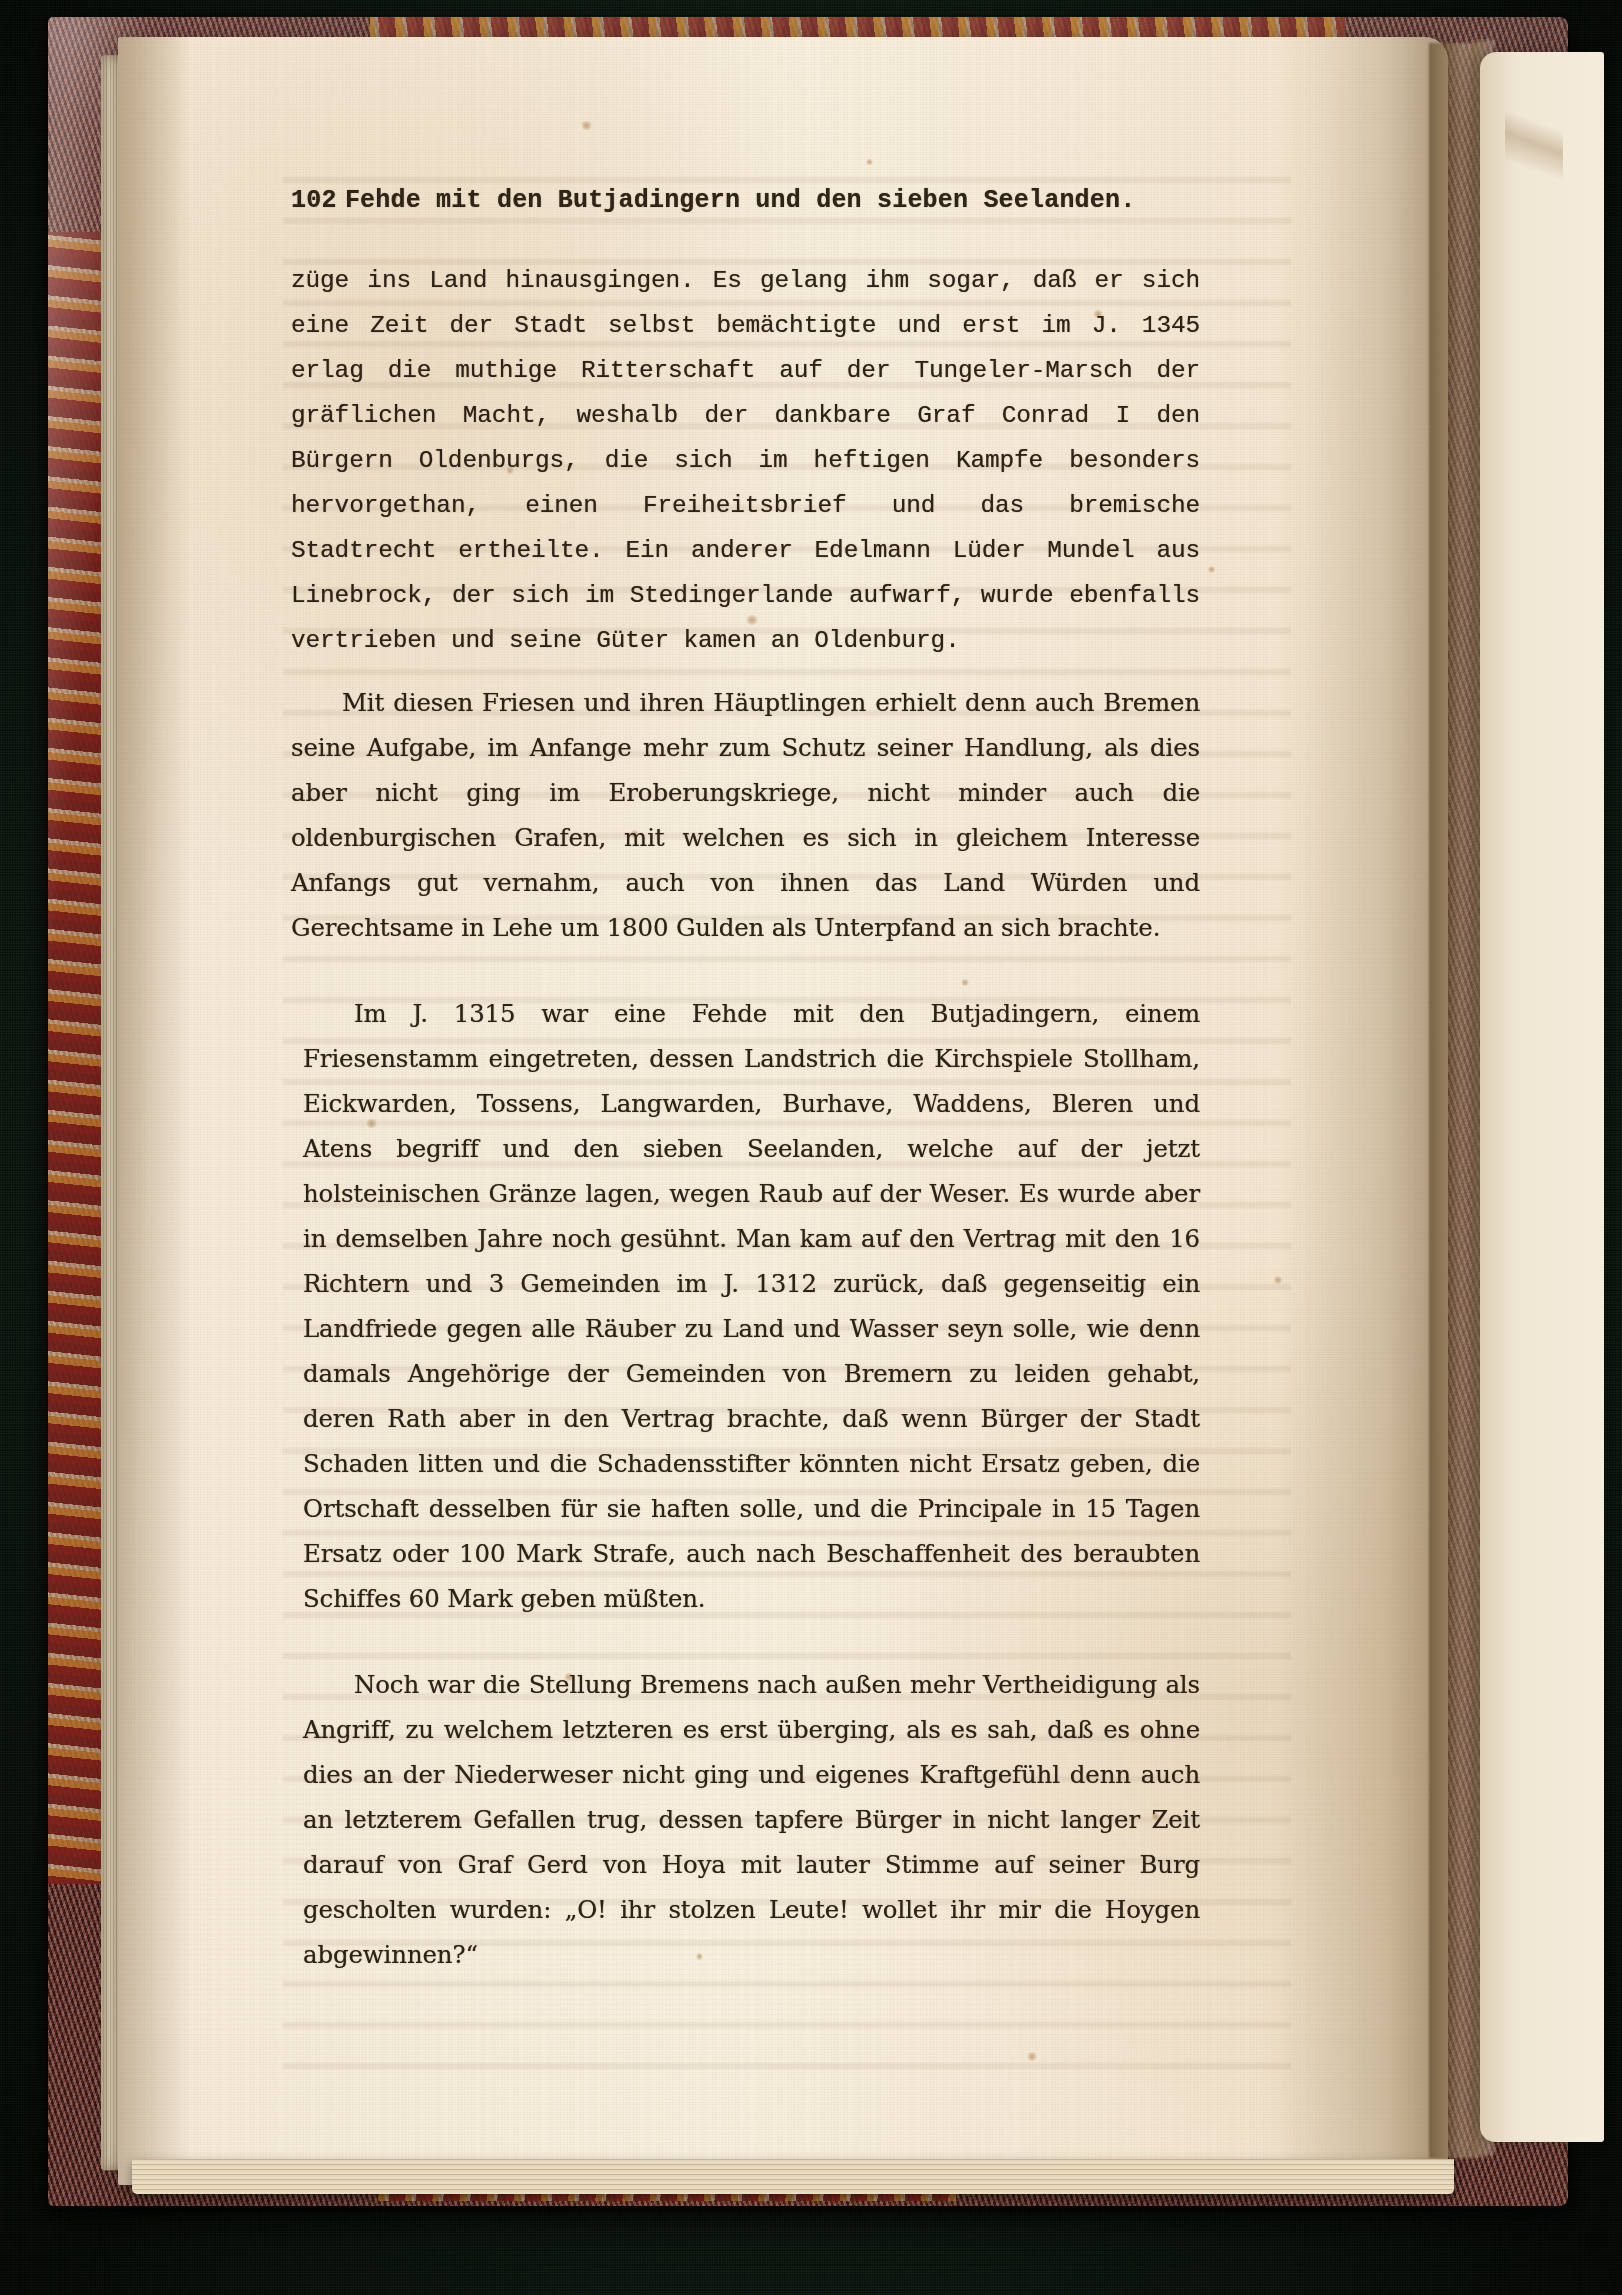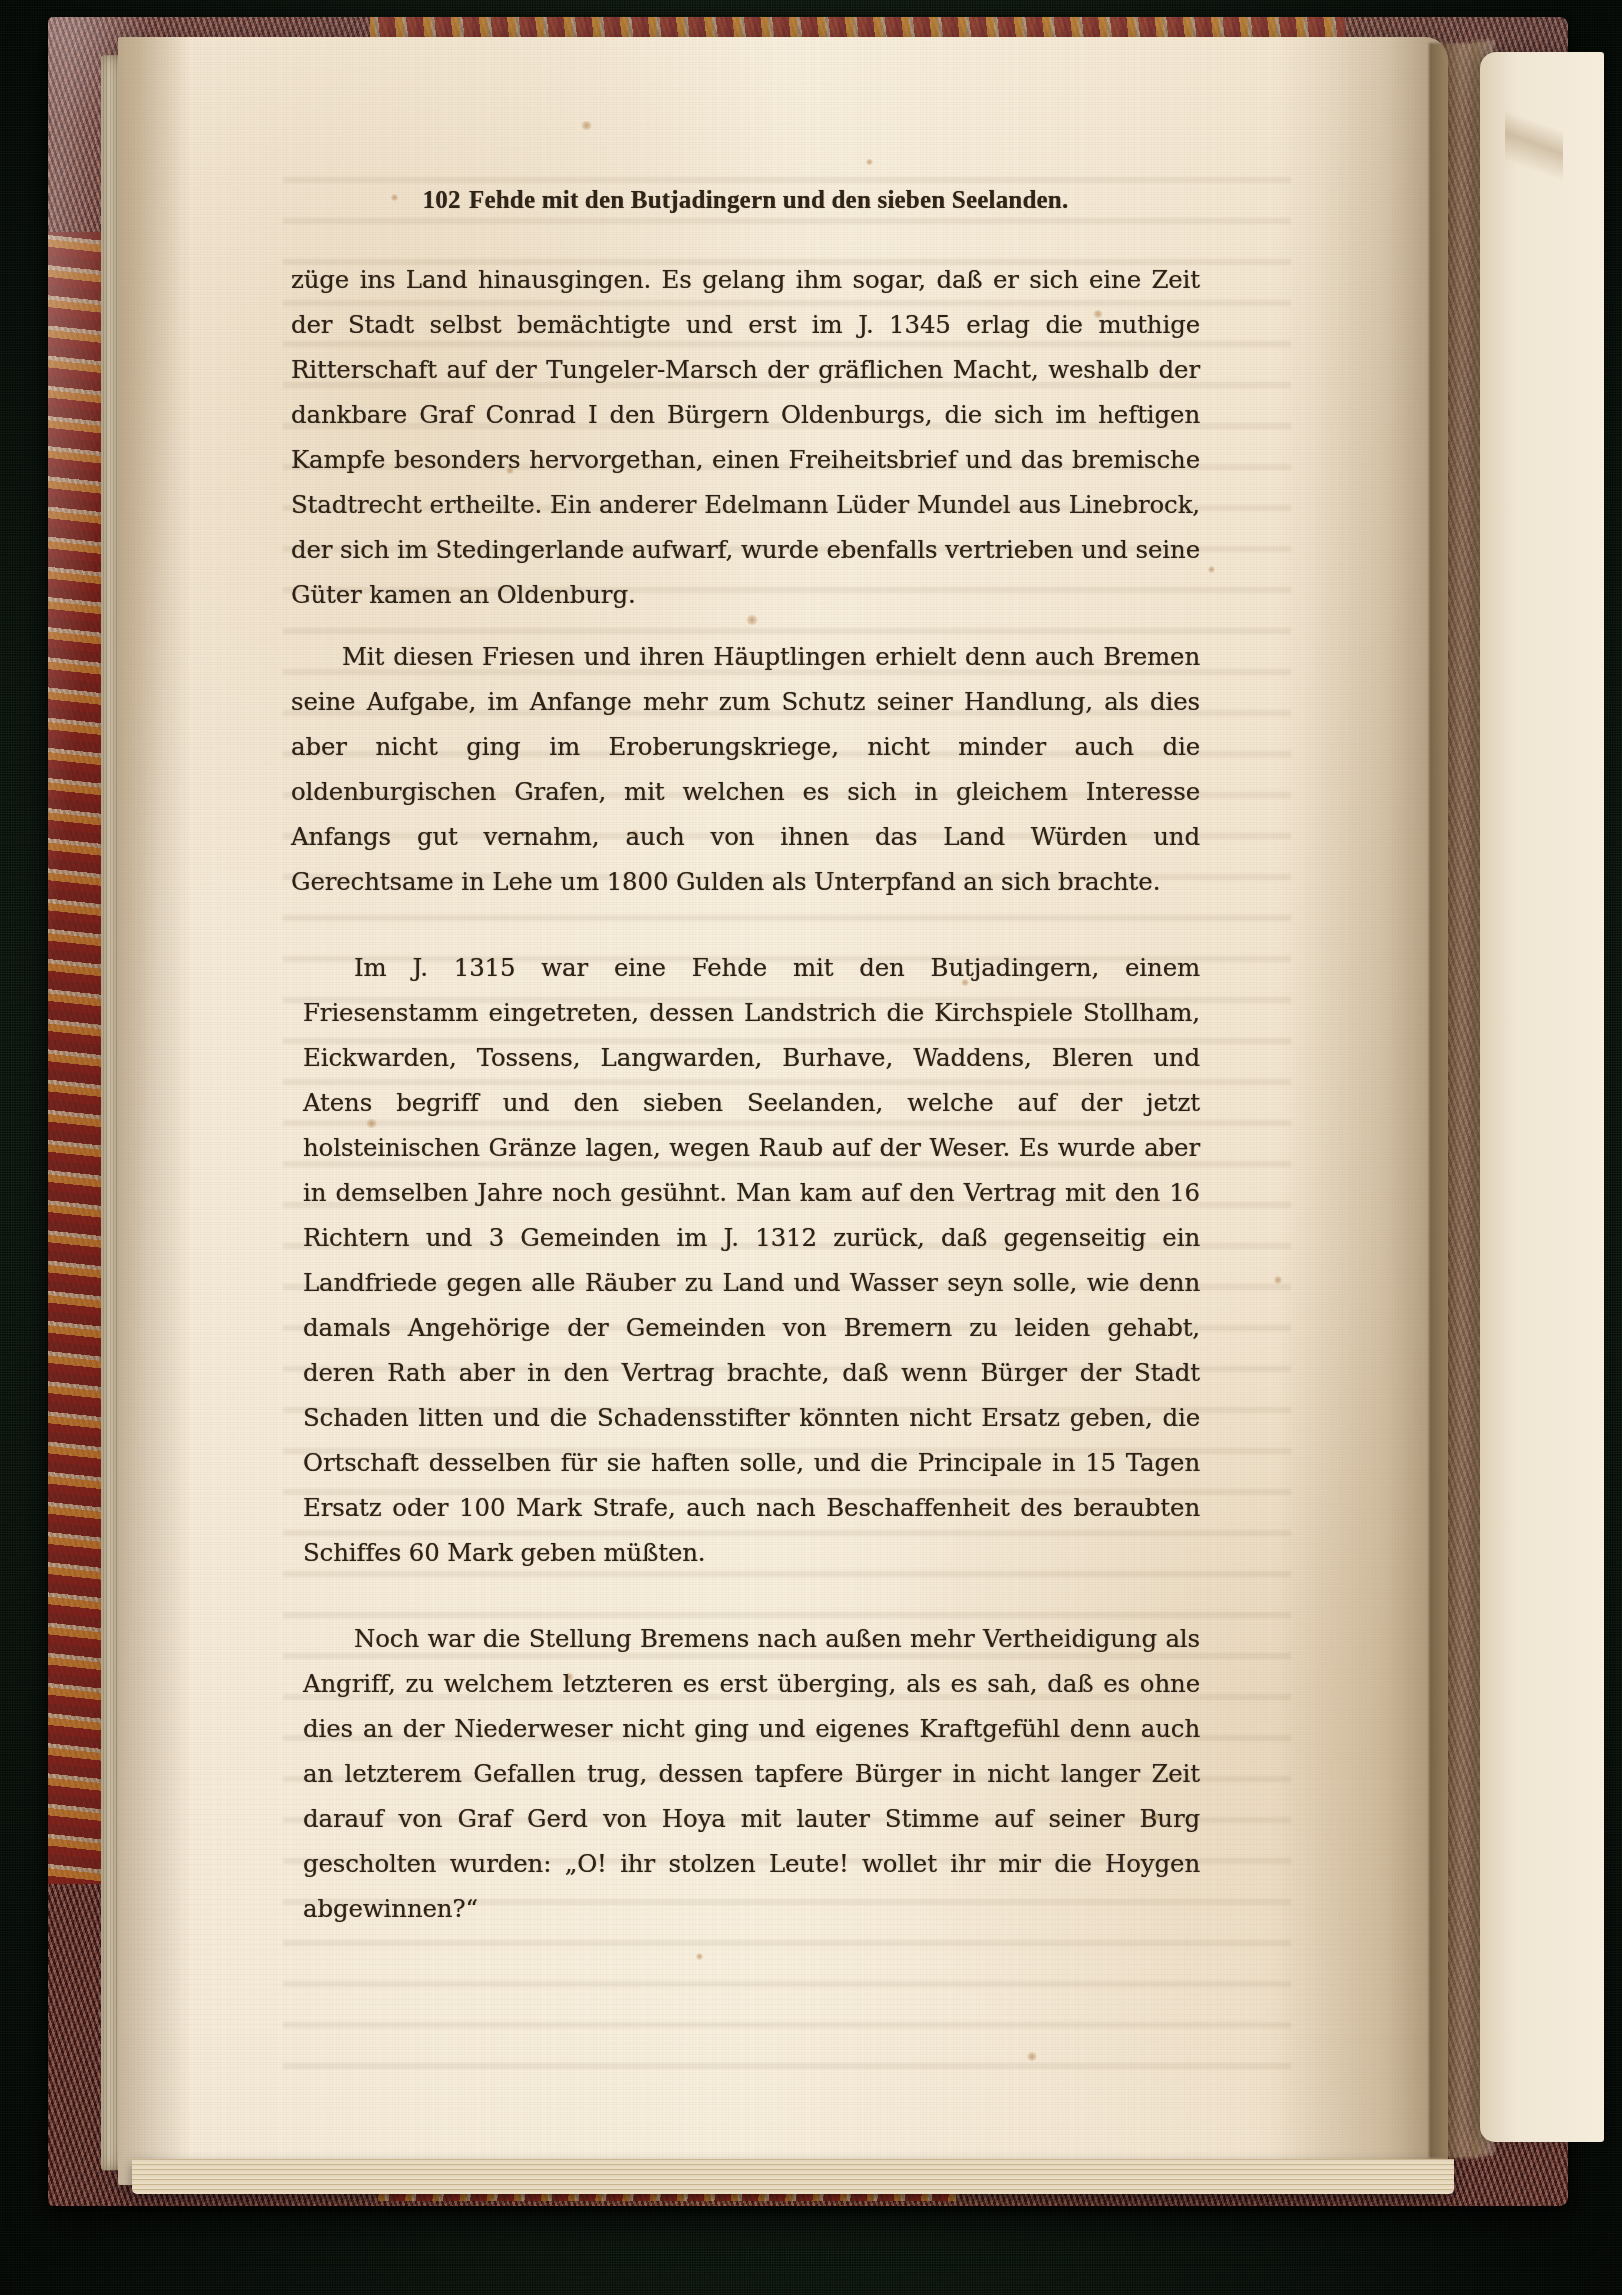--- a/index.html
+++ b/index.html
@@ -160,43 +160,42 @@
 
   
   .textblock {
     position: absolute;
     left: 173px;
     top: 149px;
     width: 909px;
     color: #2b2116;
   }
   .running-head {
-    font-family: Liberation Serif, serif;
+    font-family: Liberation Mono, monospace;
     font-weight: 700;
     font-size: 25px;
     letter-spacing: 0.2px;
     color: #2e2418;
     margin: 0 0 43px 0;
     white-space: nowrap;
-    text-align: center;
   }
   .running-head .folio { margin-right: 8.3px; }
 
   p.body {
     margin: 0 0 0 0;
     font-family: "DejaVu Serif", serif;
     font-size: 24.4px;
     line-height: 45px;
     text-align: justify;
     text-justify: inter-word;
     color: #2c2217;
     text-indent: 51px;
     letter-spacing: -0.1px;
   }
-  p.body.no-indent { text-indent: 0; }
+  p.body.no-indent { text-indent: 0; font-family: Liberation Mono, monospace; }
   p.gap-sm { margin-top: 17px; }
   p.gap-lg { margin-top: 41px; margin-left: 12px; }
 
   
   .ink {
     text-shadow: 0 0 1px rgba(60,40,18,.55), 0.5px 0.3px 0 rgba(40,26,10,.12);
   }
 
   
   .spot{

